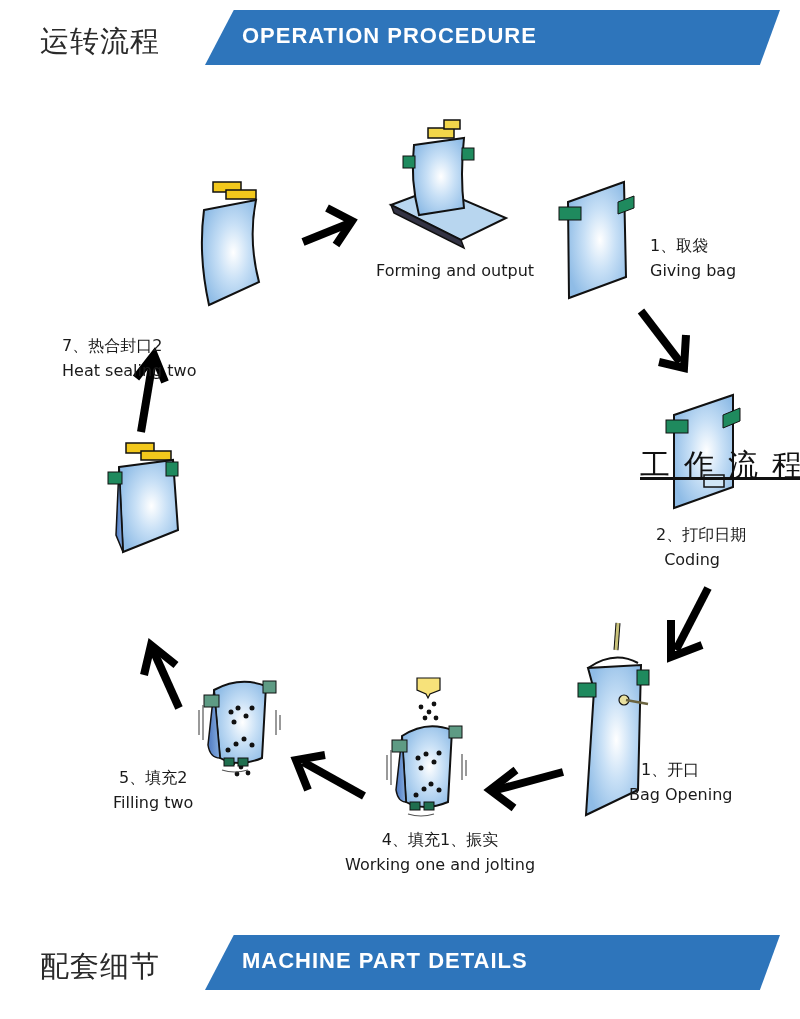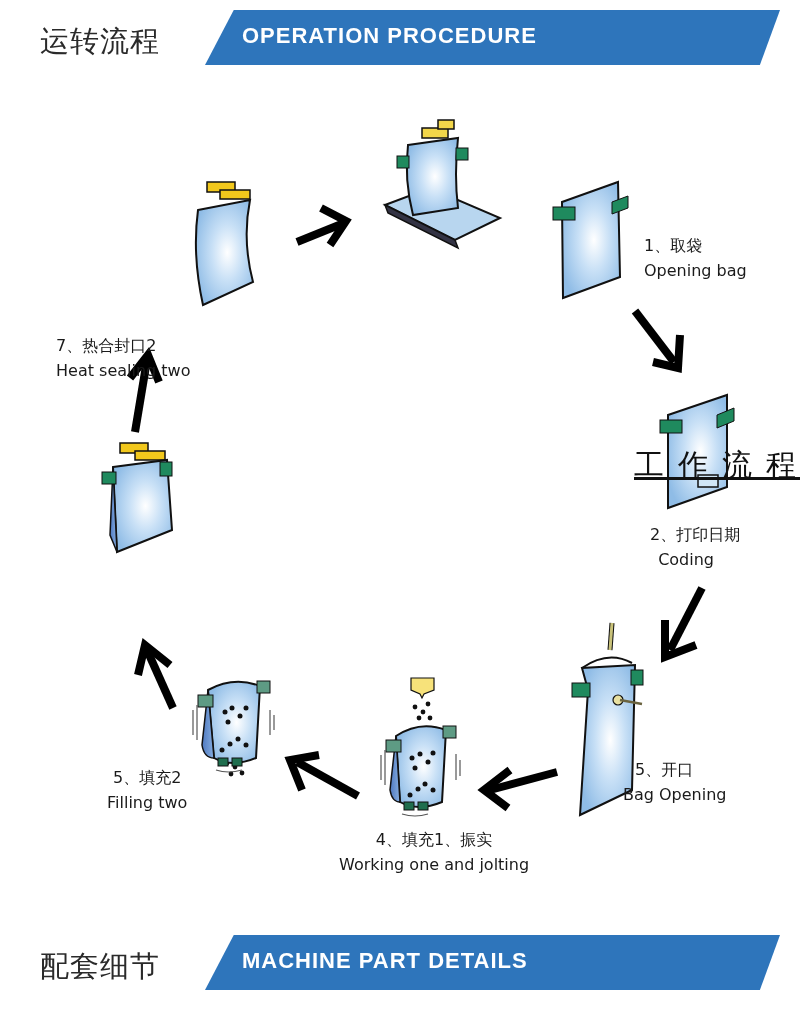--- a/index.html
+++ b/index.html
@@ -3,21 +3,21 @@
 <meta charset="utf-8">
 <style>
   html, body { margin:0; padding:0; background:#ffffff; }
   body { width:800px; height:1019px; position:relative; overflow:hidden; font-family:"DejaVu Sans", sans-serif; color:#1a1a1a; }
   .section-header { position:absolute; left:0; width:652px; height:60px; }
   .section-header .cn { position:absolute; left:40px; top:12px; font-size:29px; color:#2a2a2a; letter-spacing:1px; font-family:"DejaVu Sans", sans-serif; }
   .section-header .banner { position:absolute; left:205px; top:0; width:575px; height:55px; background:#2e75bb; clip-path:polygon(5% 0, 100% 0, 96.5% 100%, 0 100%); }
   .section-header .en { position:absolute; left:242px; top:13px; font-size:22px; color:#ffffff; letter-spacing:1px; font-family:"Liberation Sans", sans-serif;font-weight:bold; }
   #hdr-top { top:10px; }
   #hdr-bottom { top:935px; }
-  #diagram { position:absolute; left:10px; top:90px; width:710px; height:830px; }
+  #diagram { position:absolute; left:16px; top:90px; width:710px; height:830px; }
   .step-label { position:absolute; font-size:16px; line-height:25px; color:#1a1a1a; white-space:nowrap; font-family:"DejaVu Sans", sans-serif; }
   .step-label span { display:block; }
   .center-title { position:absolute; left:0; width:800px; text-align:right;text-decoration:underline; }
   .center-cn { top:355px; font-size:30px; letter-spacing:14px; color:#111; font-family:"DejaVu Sans", sans-serif; }
   .center-en { top:408px; font-size:25px; letter-spacing:4px; color:#111; font-family:"DejaVu Sans", sans-serif; }
 </style>
 </head>
 <body>
 
 <div class="section-header" id="hdr-top">
@@ -183,43 +183,44 @@
       <g>
           <line x1="125" y1="342" x2="137" y2="270"></line>
           <polyline points="120,288 138,265 149,292"></polyline>
         </g>
     </g>
   </svg>
 
   
   <div class="step-label" style="left:634px; top:143px;">
     <span>1、取袋</span>
-    <span>Opening bag</span>
+    <span>Giving bag</span>
   </div>
   <div class="step-label" style="left:640px; top:432px; text-align:center;">
     <span>2、打印日期</span>
     <span style="margin-left:-18px;">Coding</span>
   </div>
   <div class="step-label" style="left:613px; top:667px;">
-    <span style="padding-left:12px;">5、开口</span>
+    <span style="padding-left:12px;">1、开口</span>
     <span>Bag Opening</span>
   </div>
   <div class="step-label" style="left:329px; top:737px; text-align:center;">
     <span>4、填充1、振实</span>
     <span>Working one and jolting</span>
   </div>
   <div class="step-label" style="left:97px; top:675px;">
     <span style="padding-left:6px;">5、填充2</span>
     <span>Filling two</span>
   </div>
   <div class="step-label" style="left:46px; top:197px;margin-top:46px;">
     <span>7、热合封口2</span>
     <span>Heat sealing two</span>
   </div>
   <div class="step-label" style="left:360px; top:168px;">
+    <span>Forming and output</span>
   </div>
 
   
   <div class="center-title center-cn">工作流程</div>
 </div>
 
 <div class="section-header" id="hdr-bottom">
   <div class="cn">配套细节</div>
   <div class="banner" style="background: rgb(46, 117, 187);"></div>
   <div class="en">MACHINE PART DETAILS</div>

